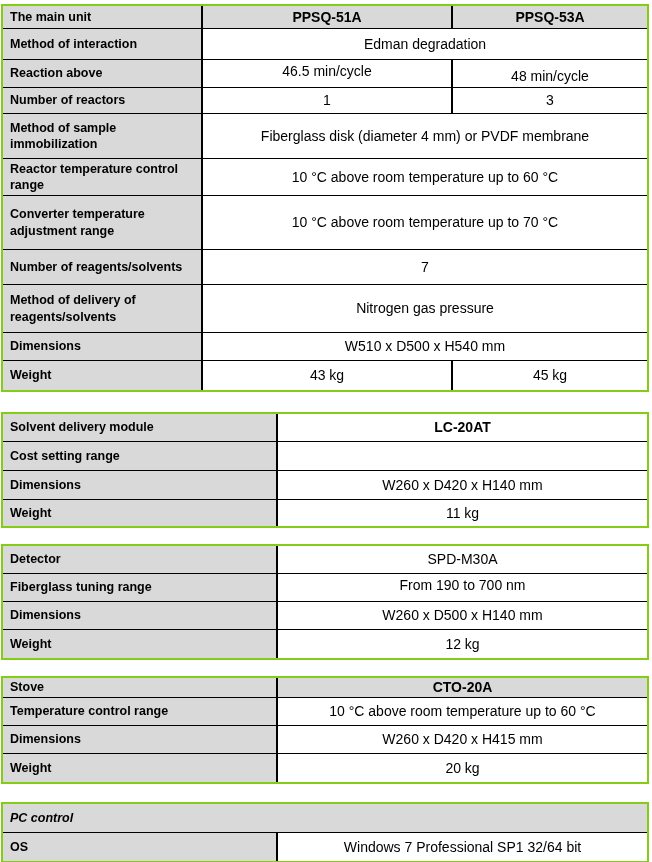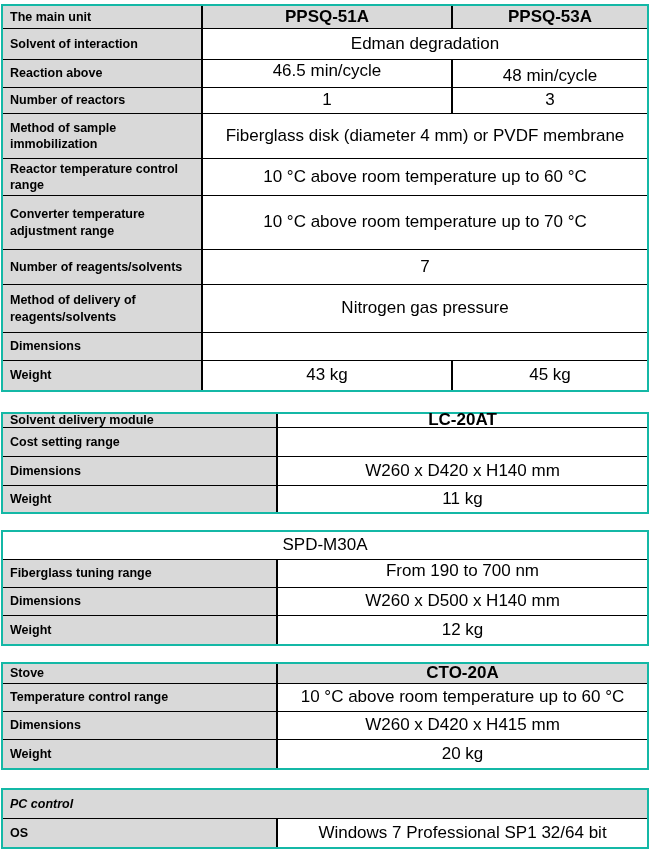--- a/index.html
+++ b/index.html
@@ -13,41 +13,41 @@
     color: #000;
   }
   .page {
     width: 652px;
     height: 862px;
     position: relative;
   }
   .tbl {
     width: 648px;
     margin-left: 1px;
-    border: 2px solid #14b8a6;
+    border: 2px solid #84cc16;
     background: #fff;
     box-sizing: border-box;
   }
   .t1 { margin-top: 4px; }
   .t2 { margin-top: 20px; }
   .t3 { margin-top: 16px; }
   .t4 { margin-top: 16px; }
   .t5 { margin-top: 18px; }
   .row {
     display: flex;
     align-items: stretch;
     border-bottom: 1px solid #000;
     box-sizing: border-box;
   }
   .tbl .row:last-child { border-bottom: 0; }
   .cell {
     box-sizing: border-box;
     display: flex;
     align-items: center;
-    font-size: 17px;
+    font-size: 14px;
     line-height: 1.3;
   }
   .lbl {
     background: #d9d9d9;
     font-weight: bold;
     font-size: 12.5px;
     padding: 2px 6px 2px 7px;
     border-right: 2px solid #000;
   }
   .t1 .lbl { flex: 0 0 200px; }
@@ -69,21 +69,21 @@
 
 <div class="page">
 
   <div class="tbl t1">
     <div class="row" style="height:23px">
       <div class="cell lbl">The main unit</div>
       <div class="cell val v1 gray bold">PPSQ-51A</div>
       <div class="cell val v2 gray bold">PPSQ-53A</div>
     </div>
     <div class="row" style="height:31px">
-      <div class="cell lbl">Solvent of interaction</div>
+      <div class="cell lbl">Method of interaction</div>
       <div class="cell val">Edman degradation</div>
     </div>
     <div class="row" style="height:28px">
       <div class="cell lbl">Reaction above</div>
       <div class="cell val v1" style="padding-bottom:5px">46.5 min/cycle</div>
       <div class="cell val v2" style="padding-top:7px">48 min/cycle</div>
     </div>
     <div class="row" style="height:26px">
       <div class="cell lbl">Number of reactors</div>
       <div class="cell val v1">1</div>
@@ -104,48 +104,50 @@
     <div class="row" style="height:35px">
       <div class="cell lbl">Number of reagents/solvents</div>
       <div class="cell val">7</div>
     </div>
     <div class="row" style="height:48px">
       <div class="cell lbl">Method of delivery of reagents/solvents</div>
       <div class="cell val">Nitrogen gas pressure</div>
     </div>
     <div class="row" style="height:28px">
       <div class="cell lbl">Dimensions</div>
+      <div class="cell val">W510 x D500 x H540 mm</div>
     </div>
     <div class="row" style="height:29px">
       <div class="cell lbl">Weight</div>
       <div class="cell val v1">43 kg</div>
       <div class="cell val v2">45 kg</div>
     </div>
   </div>
 
   <div class="tbl t2">
-    <div class="row" style="height:14px">
+    <div class="row" style="height:28px">
       <div class="cell lbl">Solvent delivery module</div>
       <div class="cell val bold">LC-20AT</div>
     </div>
     <div class="row" style="height:29px">
       <div class="cell lbl">Cost setting range</div>
     </div>
     <div class="row" style="height:29px">
       <div class="cell lbl">Dimensions</div>
       <div class="cell val">W260 x D420 x H140 mm</div>
     </div>
     <div class="row" style="height:26px">
       <div class="cell lbl">Weight</div>
       <div class="cell val">11 kg</div>
     </div>
   </div>
 
   <div class="tbl t3">
     <div class="row" style="height:28px">
+      <div class="cell lbl">Detector</div>
       <div class="cell val">SPD-M30A</div>
     </div>
     <div class="row" style="height:28px">
       <div class="cell lbl">Fiberglass tuning range</div>
       <div class="cell val" style="padding-bottom:6px">From 190 to 700 nm</div>
     </div>
     <div class="row" style="height:28px">
       <div class="cell lbl">Dimensions</div>
       <div class="cell val">W260 x D500 x H140 mm</div>
     </div>

